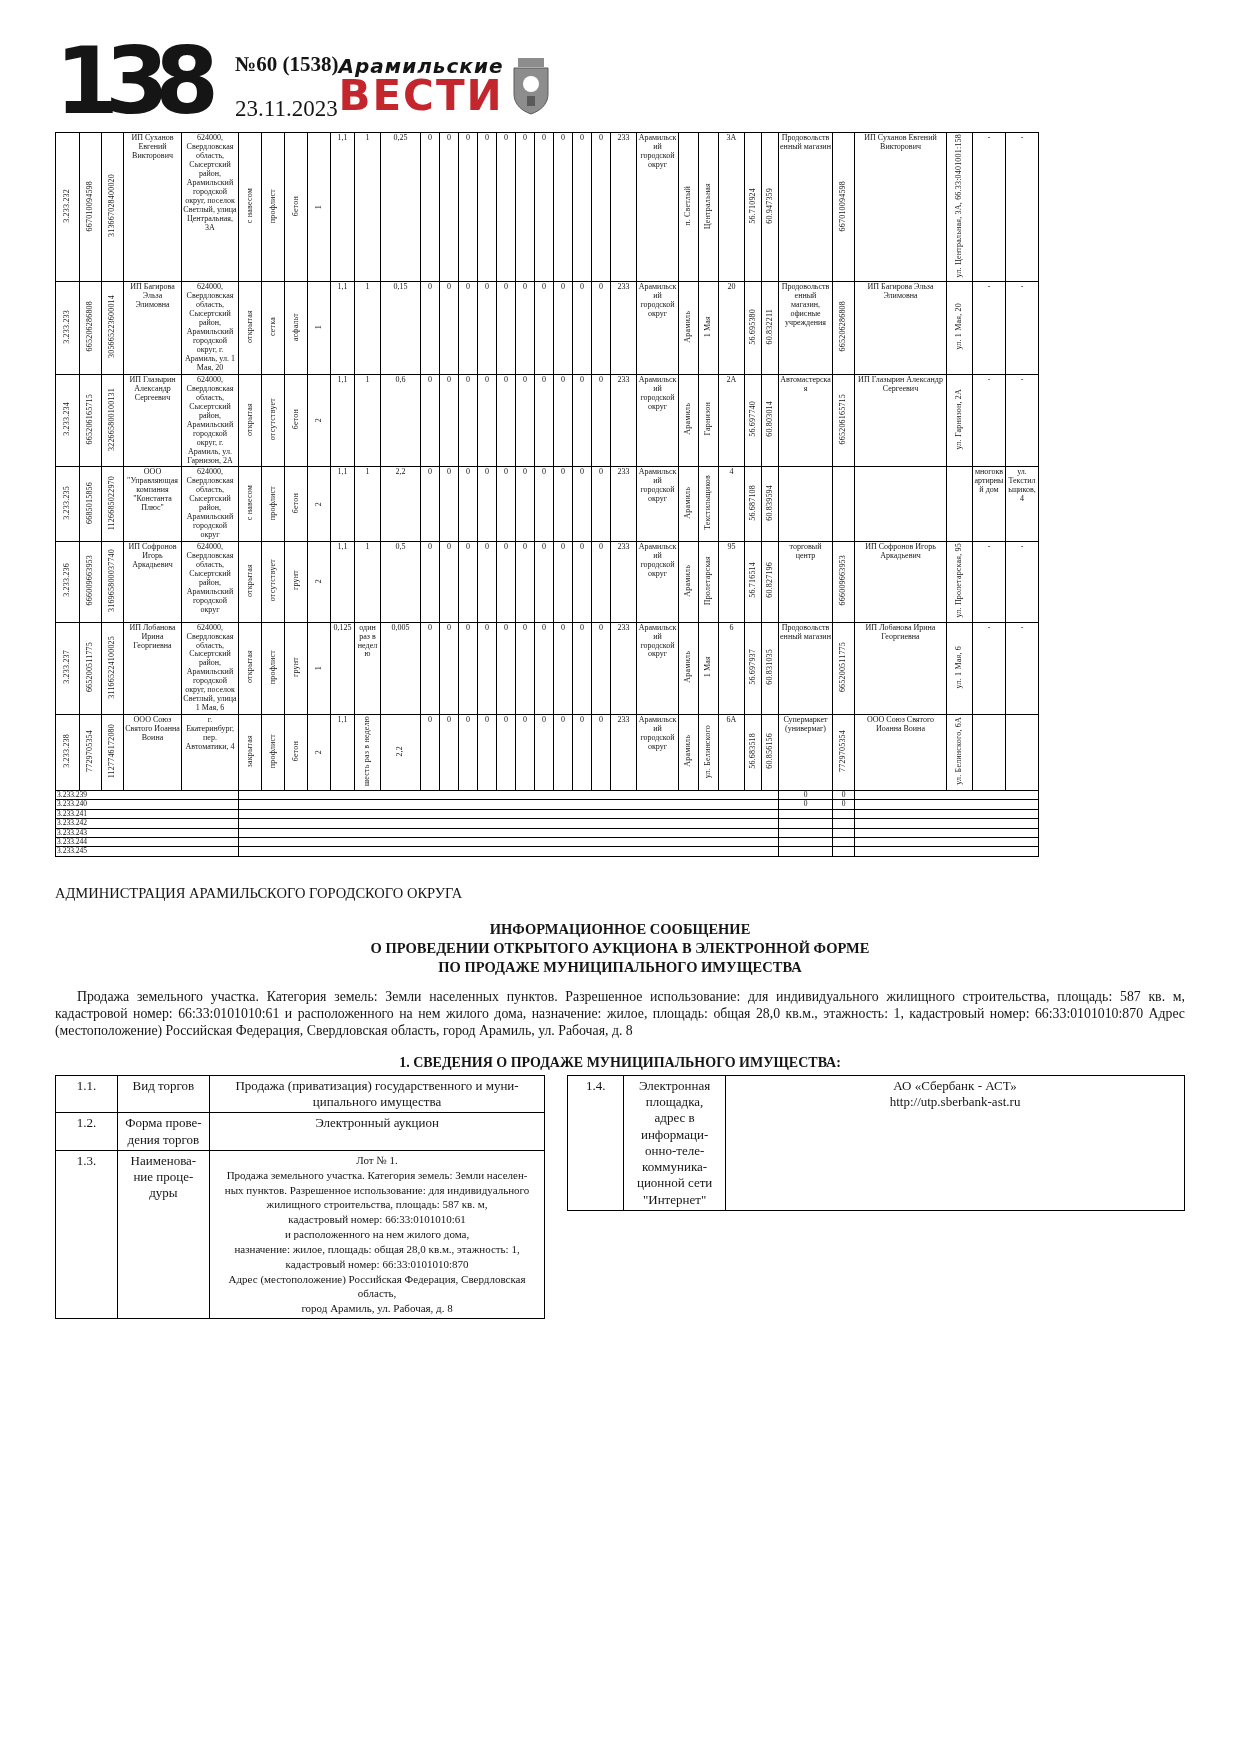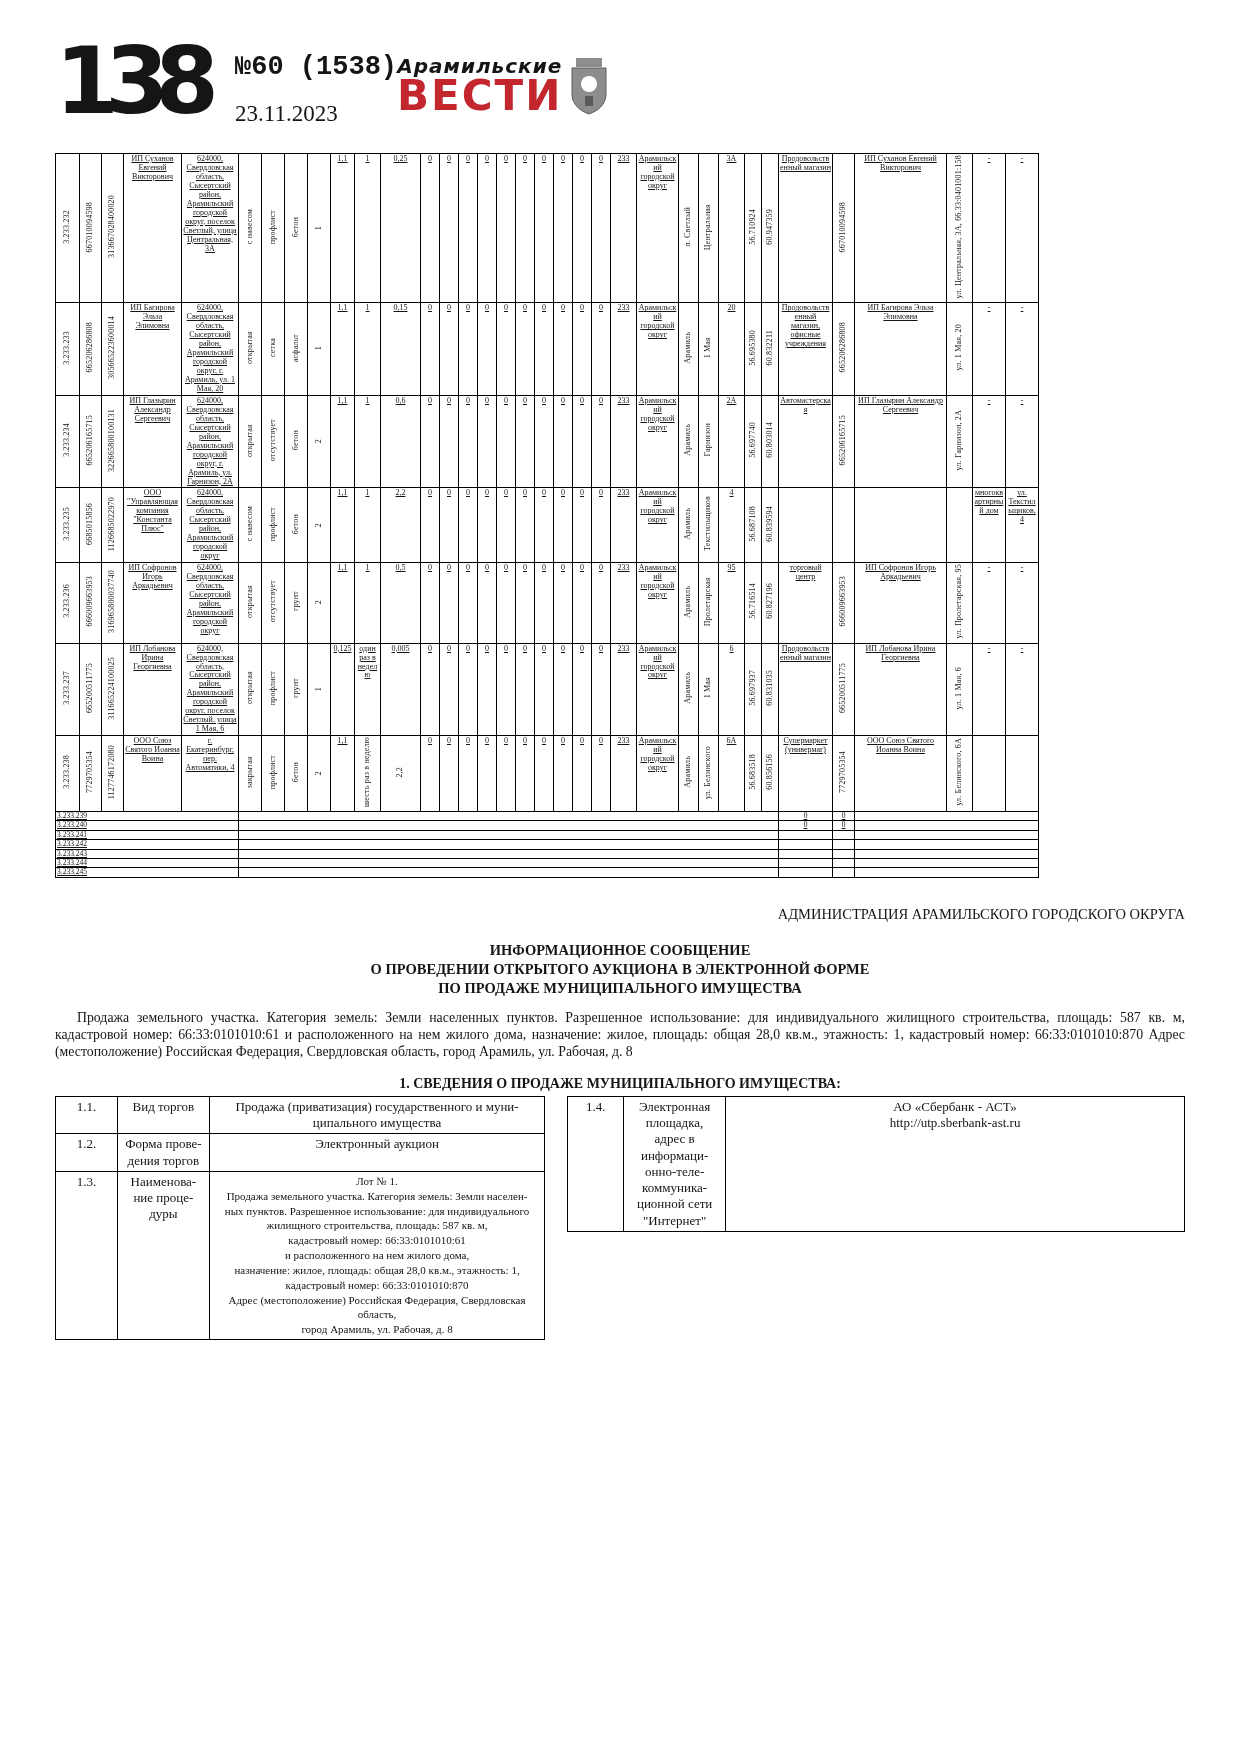--- a/index.html
+++ b/index.html
@@ -4,40 +4,40 @@
 <style>
   * { margin:0; padding:0; box-sizing:border-box; }
   html,body { width:1241px; height:1754px; background:#fff; overflow:hidden; }
   body { font-family:"Liberation Serif", serif; color:#151515; }
   .page { padding:46px 56px 0 55px; }
 
   
   .header { display:flex; align-items:flex-start; }
   .pagenum { font-family:"DejaVu Sans", sans-serif; font-weight:800; font-size:92px; line-height:0.78; letter-spacing:-14px; padding-right:16px; }
   .issue { margin-left:14px; margin-top:6px; }
-  .issue-no { font-family:Liberation Mono, monospace; font-weight:bold; font-size:27px; }
+  .issue-no { font-family:Liberation Serif, serif; font-weight:bold; font-size:21px; }
   .issue-date { font-family:Liberation Serif, serif; font-size:23px; margin-top:19px; }
   .ofc { flex:1; text-align:center; font-style:italic; font-size:48px; margin-top:14px; font-family:"Liberation Serif", serif; }
   .brand { display:flex; align-items:flex-start; gap:6px; margin-top:8px; }
   .brand-text { text-align:center; }
   .brand-top { font-family:"DejaVu Sans", sans-serif; font-weight:bold; font-style:italic; font-size:20px; letter-spacing:1px; }
   .brand-bottom { font-family:"DejaVu Sans", sans-serif; font-weight:800; font-size:42px; line-height:0.85; color:#c4262e; letter-spacing:2px; }
   .crest { margin-top:2px; }
 
   
-  .reg { border-collapse:collapse; table-layout:fixed; width:984px; margin-top:26px; font-size:8px; line-height:1.12;text-decoration:underline; }
+  .reg { border-collapse:collapse; table-layout:fixed; width:984px; margin-top:10px; font-size:8px; line-height:1.12; }
   .reg td { border:1px solid #000; vertical-align:top; text-align:center; padding:1px; overflow:hidden; word-wrap:break-word; }
   .reg td.rot { vertical-align:middle; }
   .reg .v { writing-mode:vertical-rl; transform:rotate(180deg); display:inline-block; max-height:146px; letter-spacing:0.2px; }
   .reg tr.extra td { height:9px; padding:0 1px; font-size:7.5px; }
   .reg tr.extra td.idh { text-align:left; }
 
   
   .doc { margin-top:28px; }
-  .doc-h1 { text-align:right; font-size:14.5px; }
+  .doc-h1 { text-align:left; font-size:14.5px; }
   .doc-h2 { text-align:center; font-size:14.5px; font-weight:bold; margin-top:18px; line-height:1.3; }
   .doc-p { font-size:13.8px; line-height:1.22; margin-top:13px; text-align:justify; text-indent:22px; }
   .doc-h3 { text-align:center; font-weight:bold; font-size:14px; margin-top:15px; }
 
   .tables { display:flex; gap:22px; margin-top:4px; align-items:flex-start; }
   .info { border-collapse:collapse; font-size:13px; line-height:1.25; }
   .info td { border:1px solid #000; padding:2px 5px; vertical-align:top; text-align:center; }
   .info td.num { width:62px; }
   .info td.lbl { white-space:pre-line; }
   .info td.val { white-space:pre-line; }

